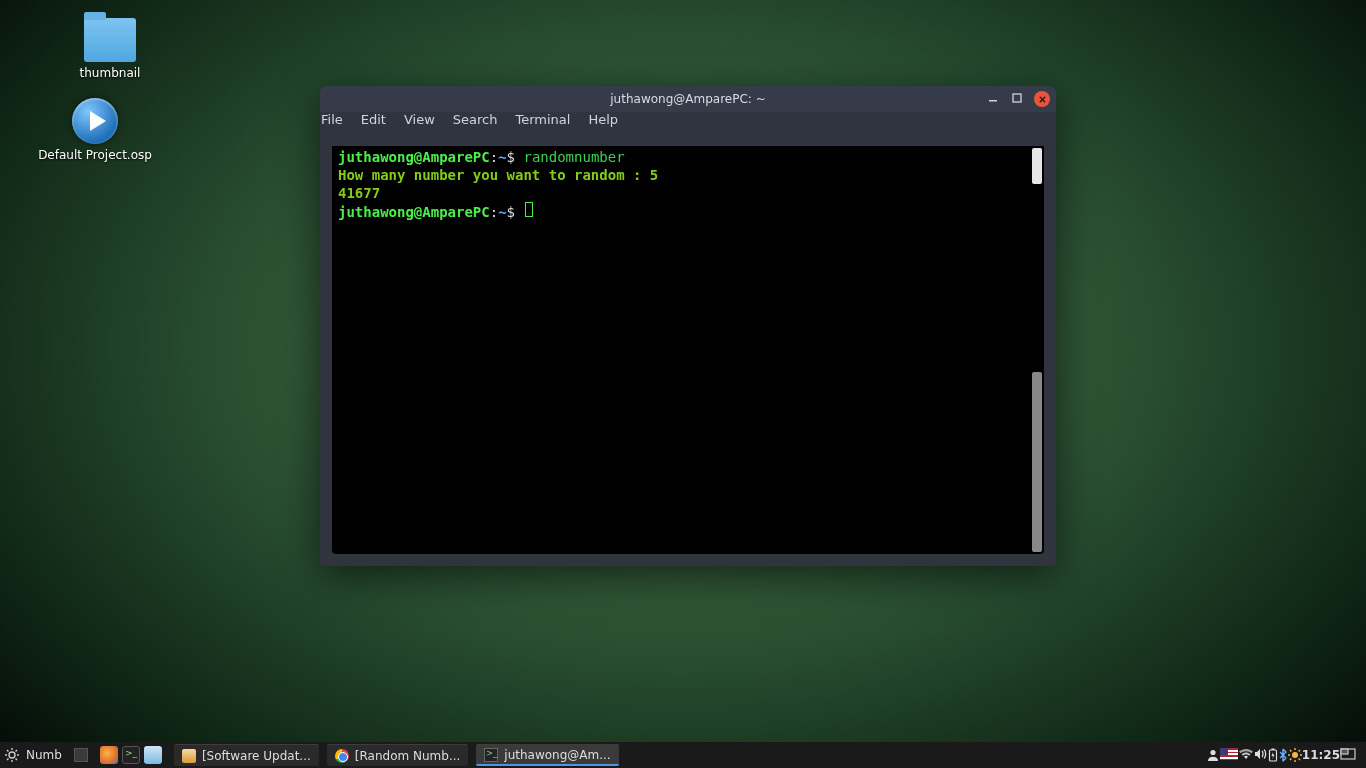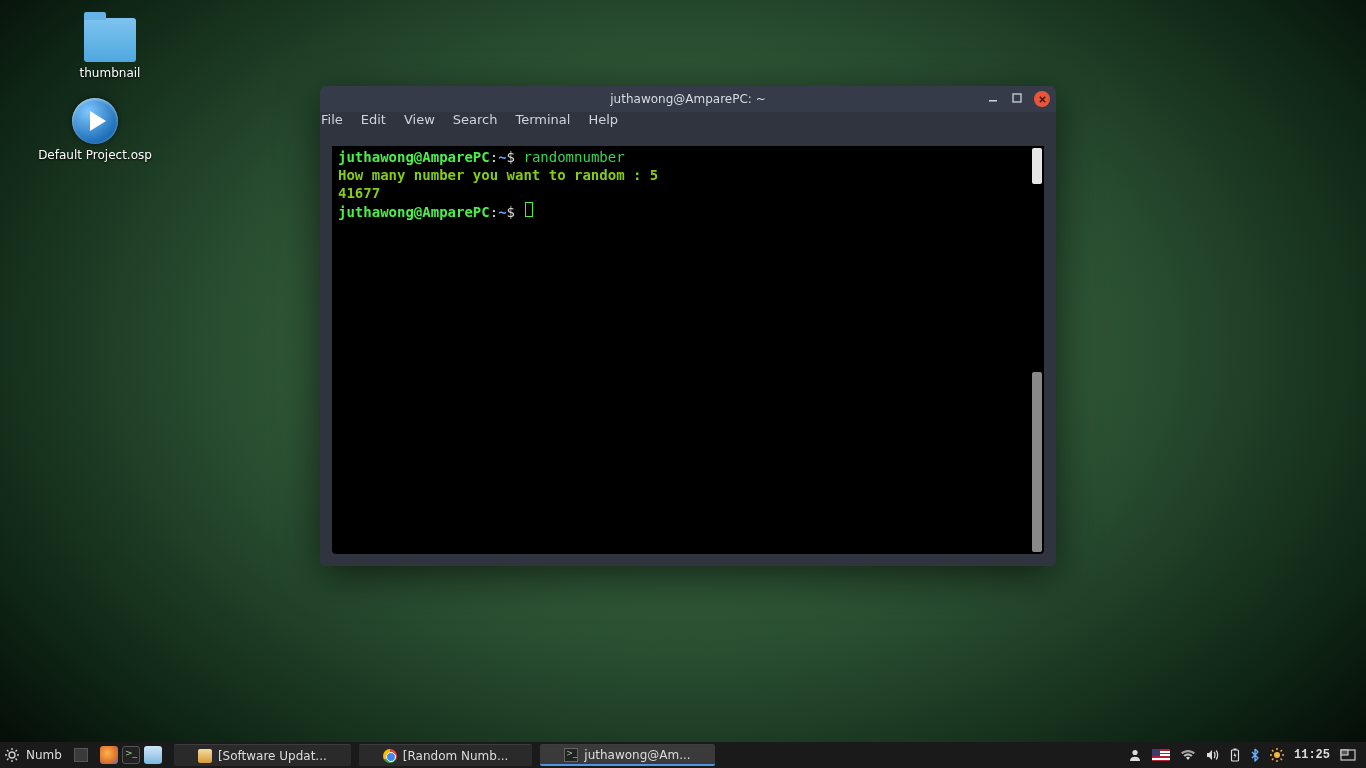--- a/index.html
+++ b/index.html
@@ -84,33 +84,33 @@
 .tb-menu-label{ margin-right:6px; }
 .tb-sep{ width:14px;height:14px; background:#3a3a3a; border:1px solid #555;}
 .launchers{ display:flex; gap:4px; margin-left:6px; }
 .launcher{ width:18px;height:18px; border-radius:3px; }
 .ff{ background:radial-gradient(circle at 40% 40%, #ffb24d, #e0732a 60%, #3a6fcf 100%); }
 .tm{ background:#222; border:1px solid #555; position:relative;}
 .tm:after{content:">_"; color:#9c9; font-size:9px; position:absolute; left:2px; top:1px;}
 .fm{ background:linear-gradient(#cfe6f7,#7eb9e0); }
 .task-buttons{ display:flex; gap:8px; margin-left:12px; flex:1; }
 .task-btn{
-  height:22px; padding:0 24px; background:#2a2a2a; border-radius:2px;
+  height:22px; padding:0 8px; background:#2a2a2a; border-radius:2px;
   display:flex; align-items:center; gap:6px; max-width:180px; cursor:pointer;
   border-top:1px solid #3d3d3d;
 }
 .task-btn.active{ background:#3a3a3a; border-bottom:2px solid #5294e2; }
 .task-btn .ticon{ width:14px;height:14px; flex:0 0 14px; }
 .ti-upd{ background:linear-gradient(#f7dba0,#d89a3a); border-radius:2px;}
 .ti-chrome{ border-radius:50%; background:conic-gradient(#ea4335 0 120deg,#34a853 120deg 240deg,#fbbc05 240deg 360deg); position:relative;}
 .ti-chrome:after{content:"";position:absolute;left:3px;top:3px;width:8px;height:8px;border-radius:50%;background:#4285f4;border:1px solid #fff;}
 .ti-term{ background:#222;border:1px solid #666; position:relative;}
 .ti-term:after{content:">_";color:#9c9;font-size:8px;position:absolute;left:1px;top:0;}
 .task-btn .tlabel{ white-space:nowrap; overflow:hidden; text-overflow:ellipsis; font-size:12px;}
-.tray{ display:flex; align-items:center; gap:10px; padding:0 6px;font-family:Liberation Mono, monospace; }
+.tray{ display:flex; align-items:flex-start; padding:0 6px; }
 .tray .titem{ color:#ddd; font-size:12px; cursor:pointer; }
 .flag{ width:18px;height:12px; background:linear-gradient(#b22234 0 15%,#fff 15% 30%,#b22234 30% 45%,#fff 45% 60%,#b22234 60% 75%,#fff 75% 90%,#b22234 90% 100%); position:relative;}
 .flag:before{content:"";position:absolute;left:0;top:0;width:8px;height:7px;background:#3c3b6e;}
 .clock{ font-weight:bold; }
 svg{display:block}
 </style>
 </head>
 <body>
 
 <div class="desktop-icon" style="left:50px; top:18px;">

